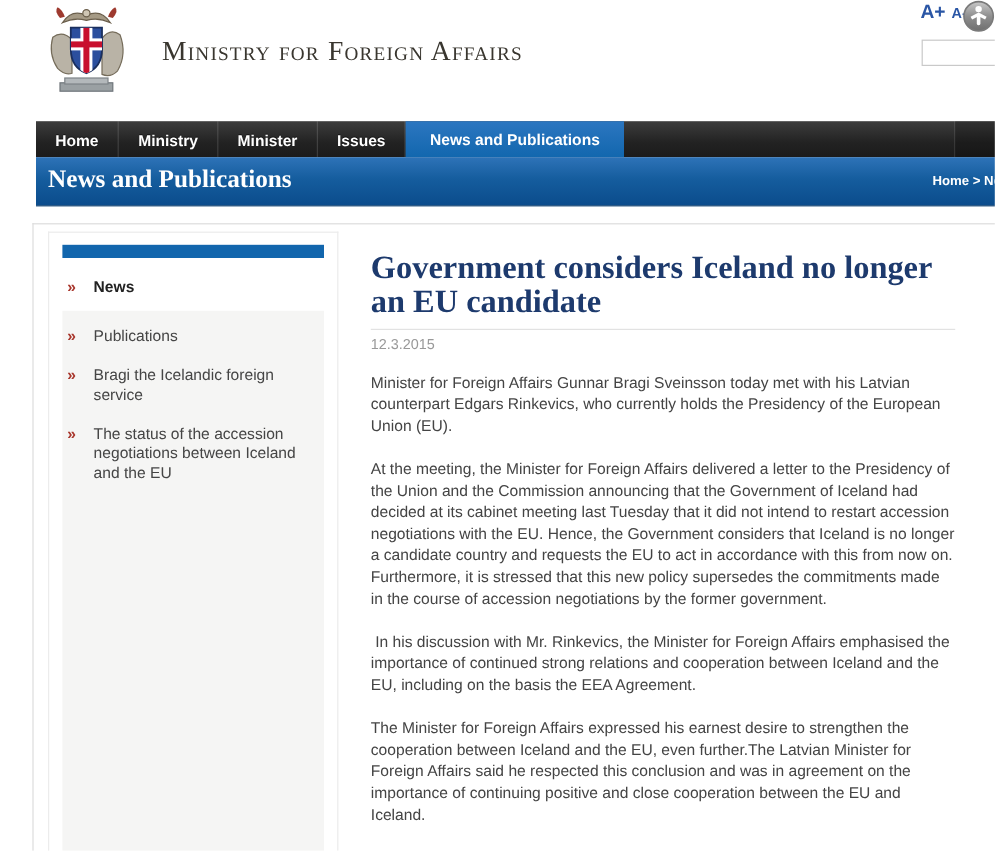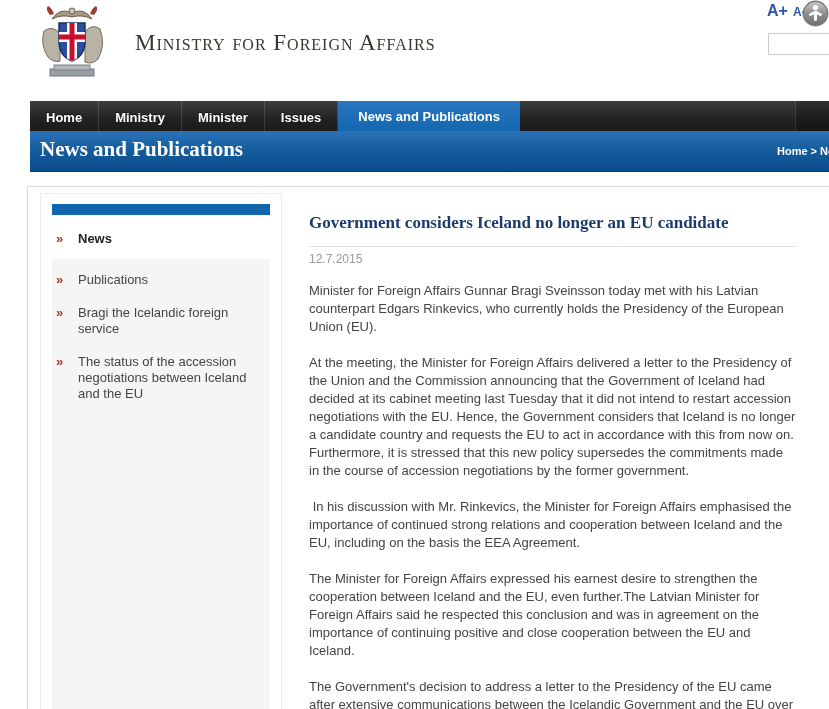--- a/index.html
+++ b/index.html
@@ -77,21 +77,21 @@
   .side-bluebar{height:11px;background:#1266ad;margin-bottom:6px;}
   .side-item{display:flex;align-items:flex-start;font-size:13px;line-height:16px;color:#454545;cursor:pointer;}
   .side-item .bullet{color:#a8362c;font-weight:bold;width:22px;flex:0 0 22px;text-align:left;padding-left:4px;}
   .side-item.active{font-weight:bold;color:#222;padding:10px 0 12px 0;}
   .side-gray{background:#f5f5f4;margin:0;padding:13px 0 0 0;flex:1;}
   .side-gray .side-item{margin-bottom:17px;}
   
   .article{position:absolute;left:281px;top:22px;width:487px;}
   .article h1{
     margin:0;font-family:"Liberation Serif","DejaVu Serif",serif;
-    font-size:17px;line-height:28px;font-weight:600;color:#1d3a6d;
+    font-size:27px;line-height:28px;font-weight:600;color:#1d3a6d;
   }
   .article .rule{border:none;border-top:1px solid #e2e2e2;margin:9px 0 5px 0;}
   .article .date{font-size:12px;color:#999;margin:0 0 10px 0;}
   .article p.body{
     font-size:13px;line-height:18px;color:#444;margin:16px 0 18px 0;
     white-space:pre-wrap;
   }
 </style>
 </head>
 <body>
@@ -188,21 +188,21 @@
       <div class="side-item">
         <span class="bullet">»</span>
         <span>The status of the accession negotiations between Iceland and the EU</span>
       </div>
     </div>
   </div>
 
   <div class="article">
     <h1>Government considers Iceland no longer an EU candidate</h1>
     <hr class="rule">
-    <p class="date">12.7.2015</p>
+    <p class="date">12.3.2015</p>
     <p class="body">Minister for Foreign Affairs Gunnar Bragi Sveinsson today met with his Latvian counterpart Edgars Rinkevics, who currently holds the Presidency of the European Union (EU).</p>
     <p class="body">At the meeting, the Minister for Foreign Affairs delivered a letter to the Presidency of the Union and the Commission announcing that the Government of Iceland had decided at its cabinet meeting last Tuesday that it did not intend to restart accession negotiations with the EU. Hence, the Government considers that Iceland is no longer a candidate country and requests the EU to act in accordance with this from now on. Furthermore, it is stressed that this new policy supersedes the commitments made in the course of accession negotiations by the former government.</p>
     <p class="body"> In his discussion with Mr. Rinkevics, the Minister for Foreign Affairs emphasised the importance of continued strong relations and cooperation between Iceland and the EU, including on the basis the EEA Agreement.</p>
     <p class="body">The Minister for Foreign Affairs expressed his earnest desire to strengthen the cooperation between Iceland and the EU, even further.The Latvian Minister for Foreign Affairs said he respected this conclusion and was in agreement on the importance of continuing positive and close cooperation between the EU and Iceland.</p>
     <p class="body">The Government's decision to address a letter to the Presidency of the EU came after extensive communications between the Icelandic Government and the EU over the past weeks.</p>
   </div>
 
 </div>
 
 </body></html>

